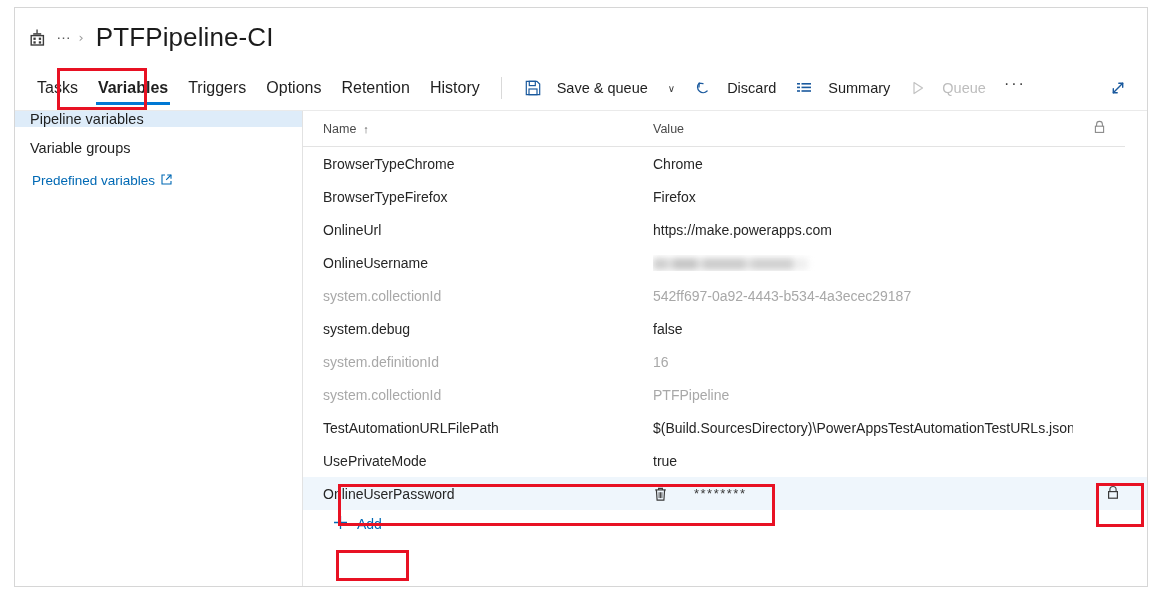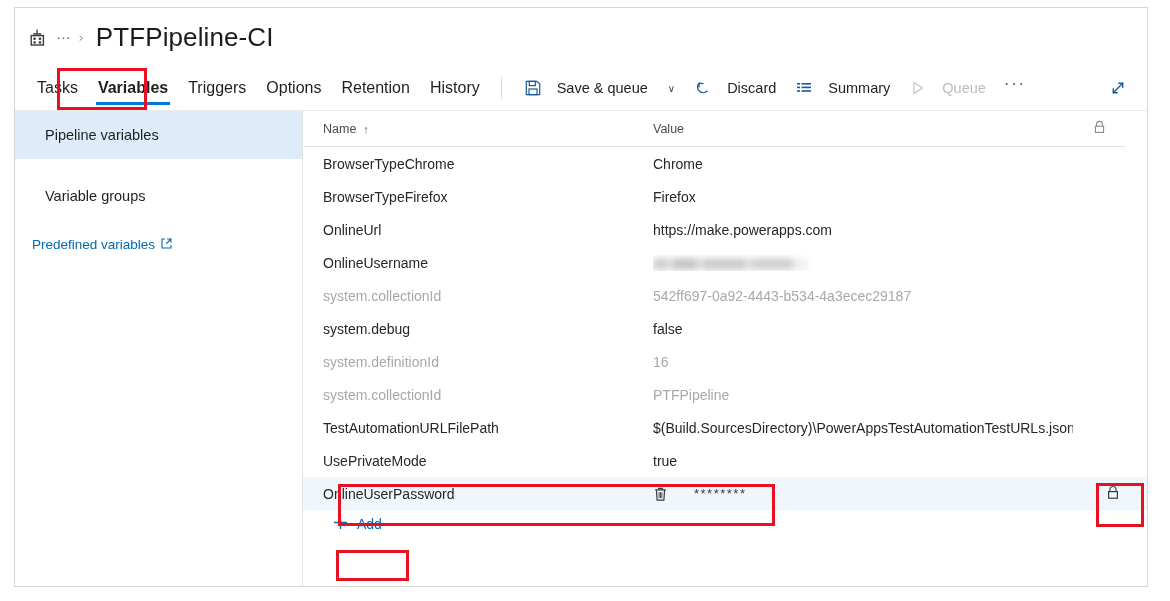--- a/index.html
+++ b/index.html
@@ -136,24 +136,24 @@
   }
   #sidebar {
     position: absolute;
     left: 0; top: 0; bottom: 0;
     width: 288px;
     border-right: 1px solid #e2e2e2;
     box-sizing: border-box;
     background: #ffffff;
   }
   .side-item {
-    height: 48px;
-    display: flex;
-    align-items: center;
-    padding-left: 30px;
+    height: 16px;
+    display: flex;
+    align-items: center;
+    padding-left: 15px;
     font-size: 14.5px;
     color: #1f1f1f;
     cursor: pointer;
   }
   .side-item.selected { background: #deecf9; }
   #side-pipeline { margin-top: 0; }
   #side-groups { margin-top: 13px; }
   #side-predef {
     margin-top: 11px;
     height: 26px;

